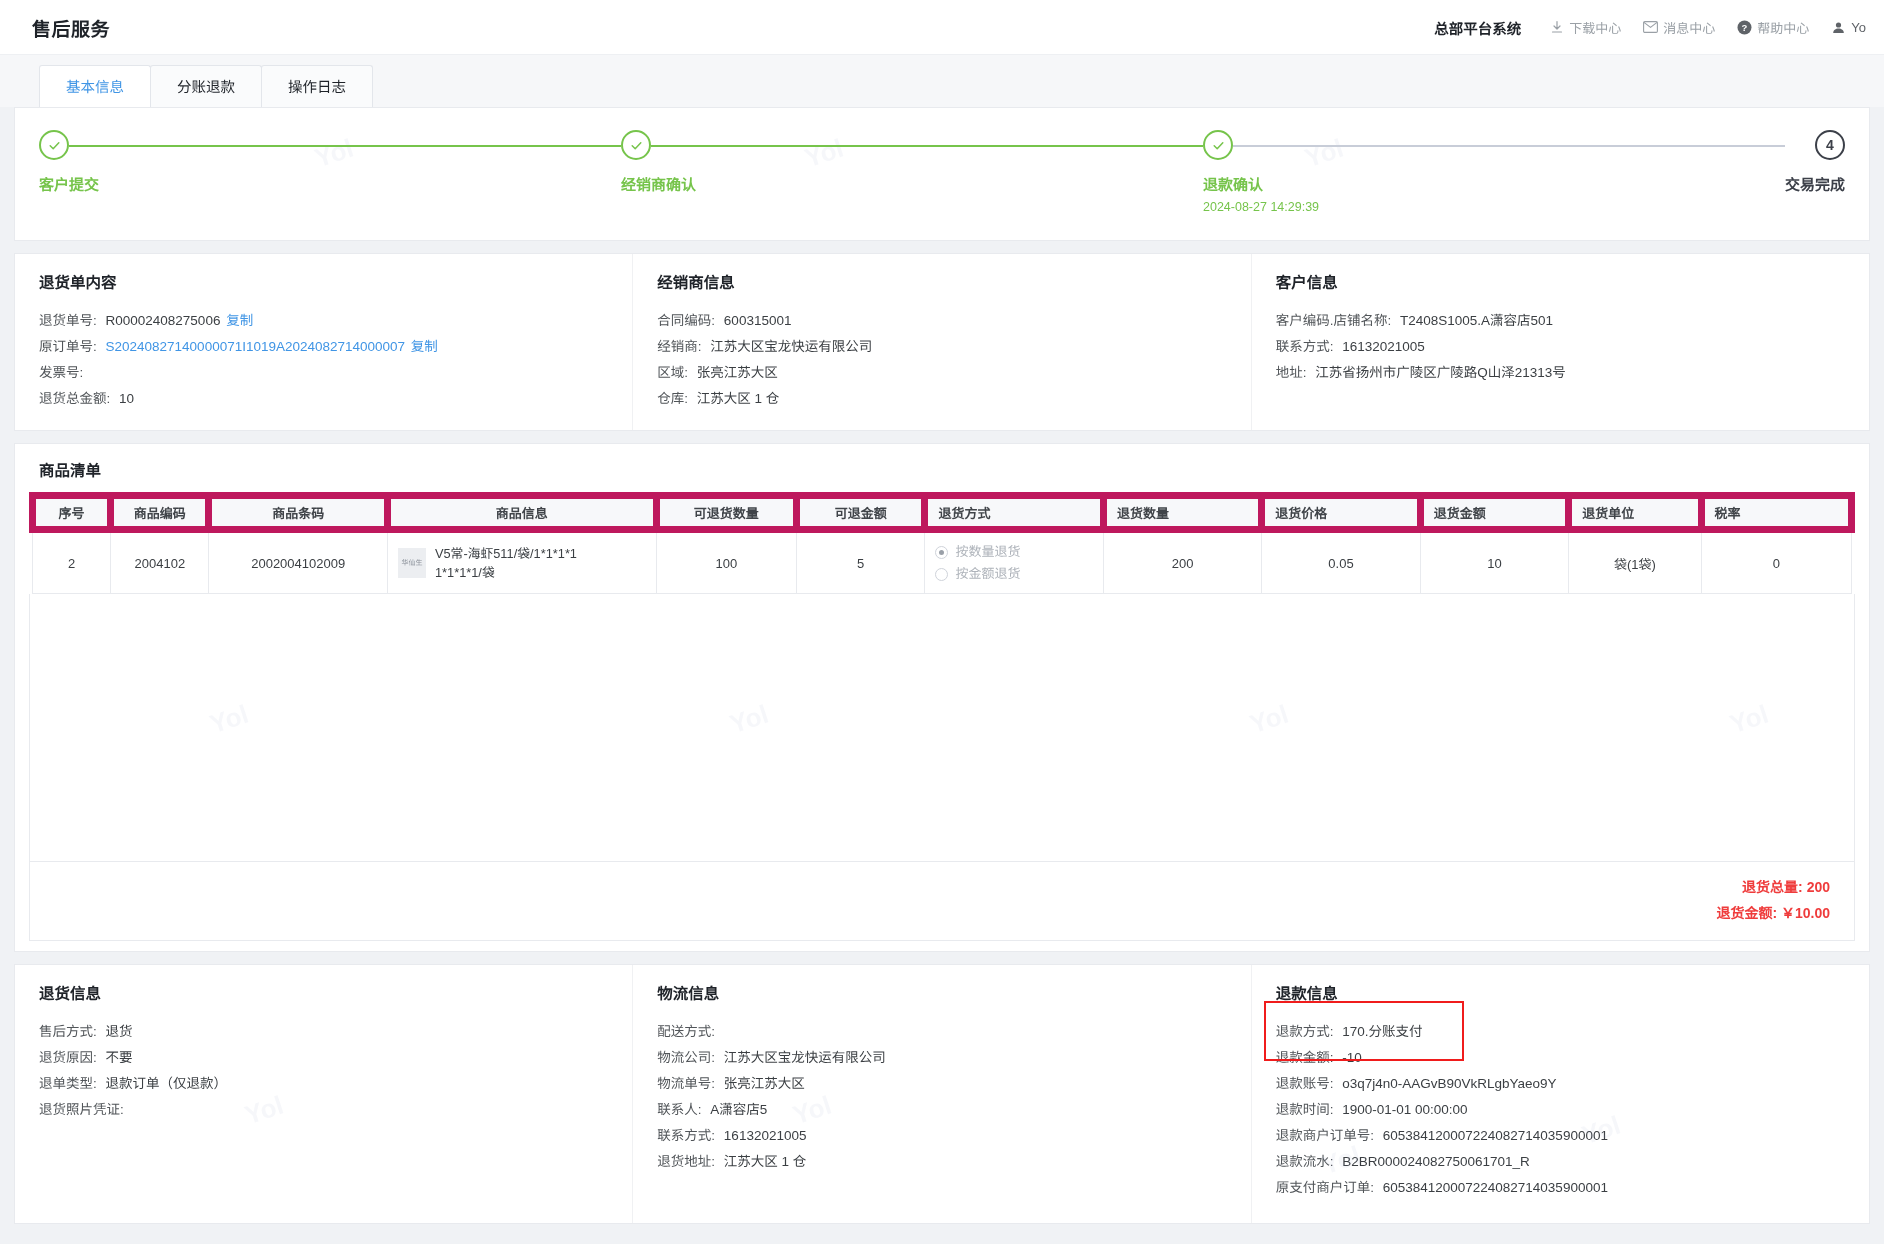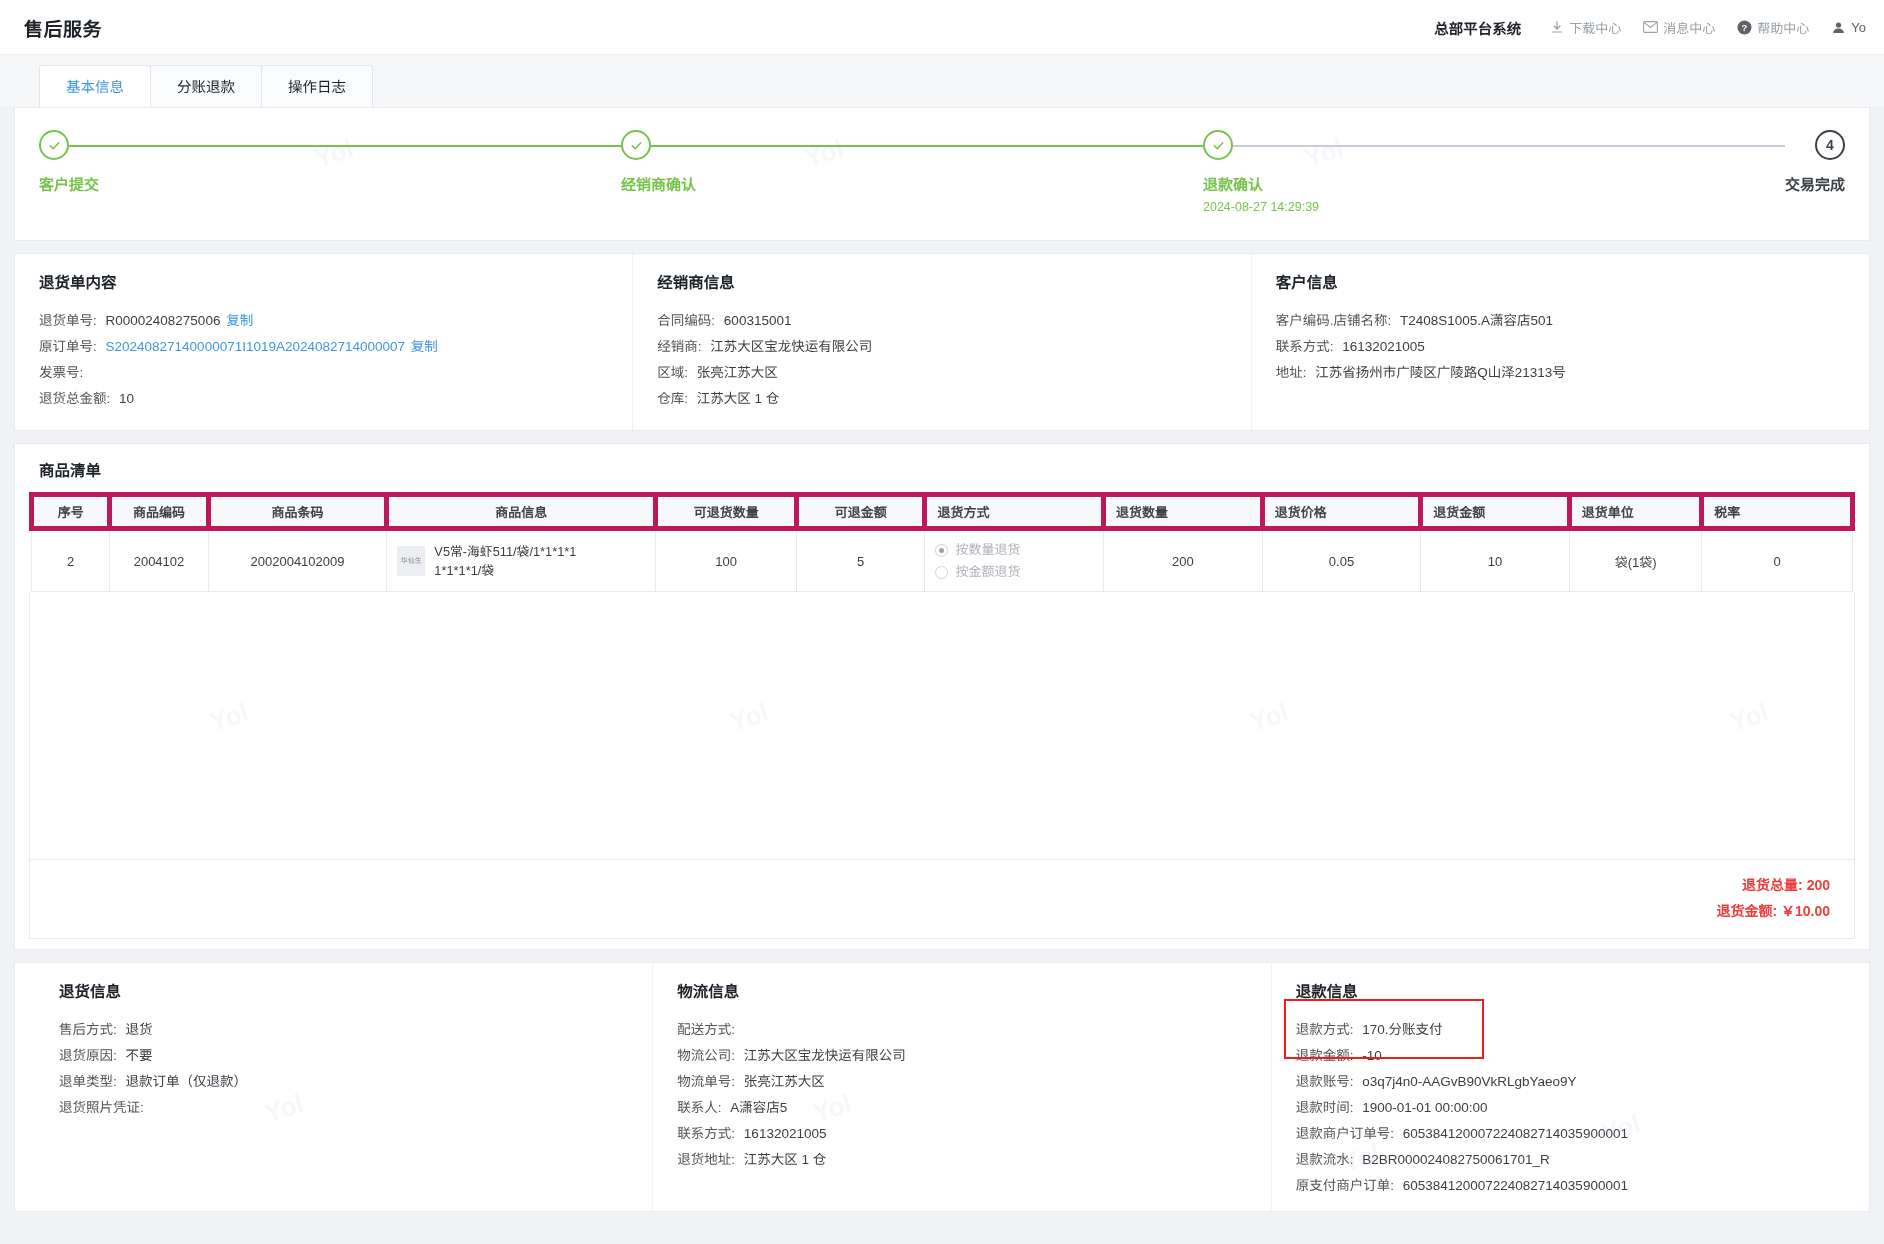--- a/index.html
+++ b/index.html
@@ -15,21 +15,21 @@
     -webkit-font-smoothing: antialiased;
   }
 
   
   .topbar {
     height: 54px;
     background: #ffffff;
     display: flex;
     align-items: center;
     justify-content: space-between;
-    padding: 0 18px 0 24px;
+    padding: 0 18px 0 32px;
     position: relative;
   }
   .page-title {
     font-size: 19px;
     font-weight: bold;
     color: #1f2329;
     letter-spacing: .5px;
   }
   .topbar-right {
     display: flex;
@@ -193,21 +193,21 @@
     color: #1f2329;
     margin: 0 0 12px 10px;
   }
   table.goods {
     width: 100%;
     border-collapse: collapse;
     table-layout: fixed;
   }
   table.goods th {
     background: #f7f8fa;
-    border: 5px solid #be185d;
+    border: 7px solid #be185d;
     font-size: 13px;
     font-weight: bold;
     color: #404449;
     height: 34px;
     padding: 0 10px;
     text-align: center;
   }
   table.goods td {
     border: 1px solid #e8eaee;
     font-size: 13px;
@@ -257,24 +257,23 @@
     color: #ef3c3c;
     font-size: 14px;
     font-weight: bold;
     line-height: 26px;
   }
 
   
   .bottom-card { display: flex; padding: 0; }
   .bottom-col {
     flex: 1;
-    padding: 16px 0 12px 24px;
+    padding: 16px 0 22px 24px;
     min-width: 0;
     position: relative;
-    margin-left: 20px;
   }
   .bottom-col + .bottom-col { border-left: 1px solid #f0f1f3; }
   .redbox {
     position: absolute;
     left: 12px;
     top: 36px;
     width: 200px;
     height: 60px;
     border: 2px solid #f01c1c;
     pointer-events: none;

